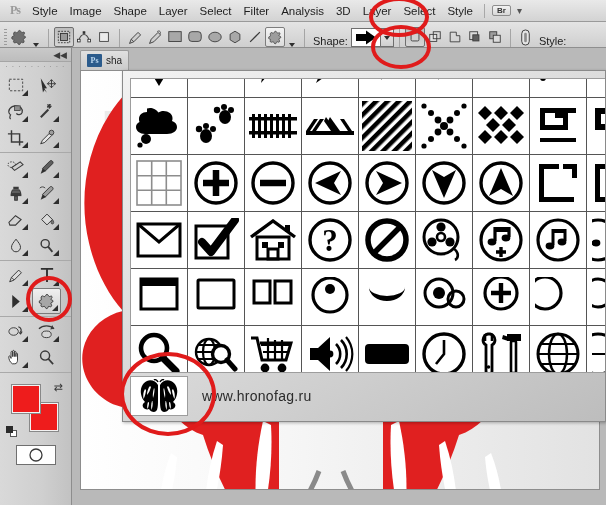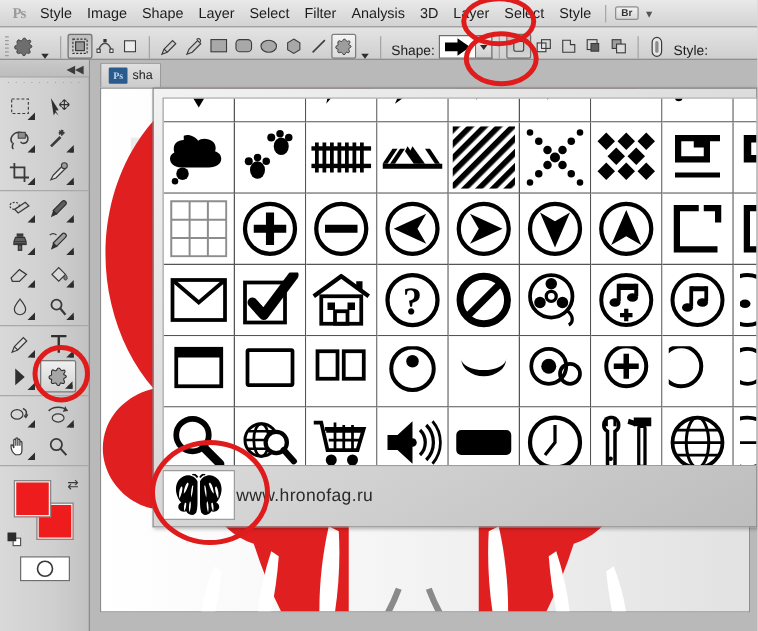--- a/index.html
+++ b/index.html
@@ -173,21 +173,21 @@
   }
   #picker-footer {
     position:absolute; left:7px; top:305px; width:480px; height:40px;
     display:flex; align-items:center;
   }
   #last-cell {
     width:58px;height:40px;background:#fff;border:1px solid #9d9d9d;
     display:flex;align-items:center;justify-content:center; margin-left:0px;
   }
   #site-text {
-    margin-left:1px; font-size:14px; color:#2b2b2b; letter-spacing:.3px;
+    margin-left:14px; font-size:14px; color:#2b2b2b; letter-spacing:.3px;
     font-family:"Liberation Sans", sans-serif;
   }
 
   
   .redcircle {
     position:absolute; border:4px solid #e01b1b; border-radius:50%;
     pointer-events:none;
   }
   #rc-menu  { left:369px; top:-3px;  width:60px;  height:40px; }
   #rc-shape { left:371px; top:25px;  width:60px;  height:44px; }

